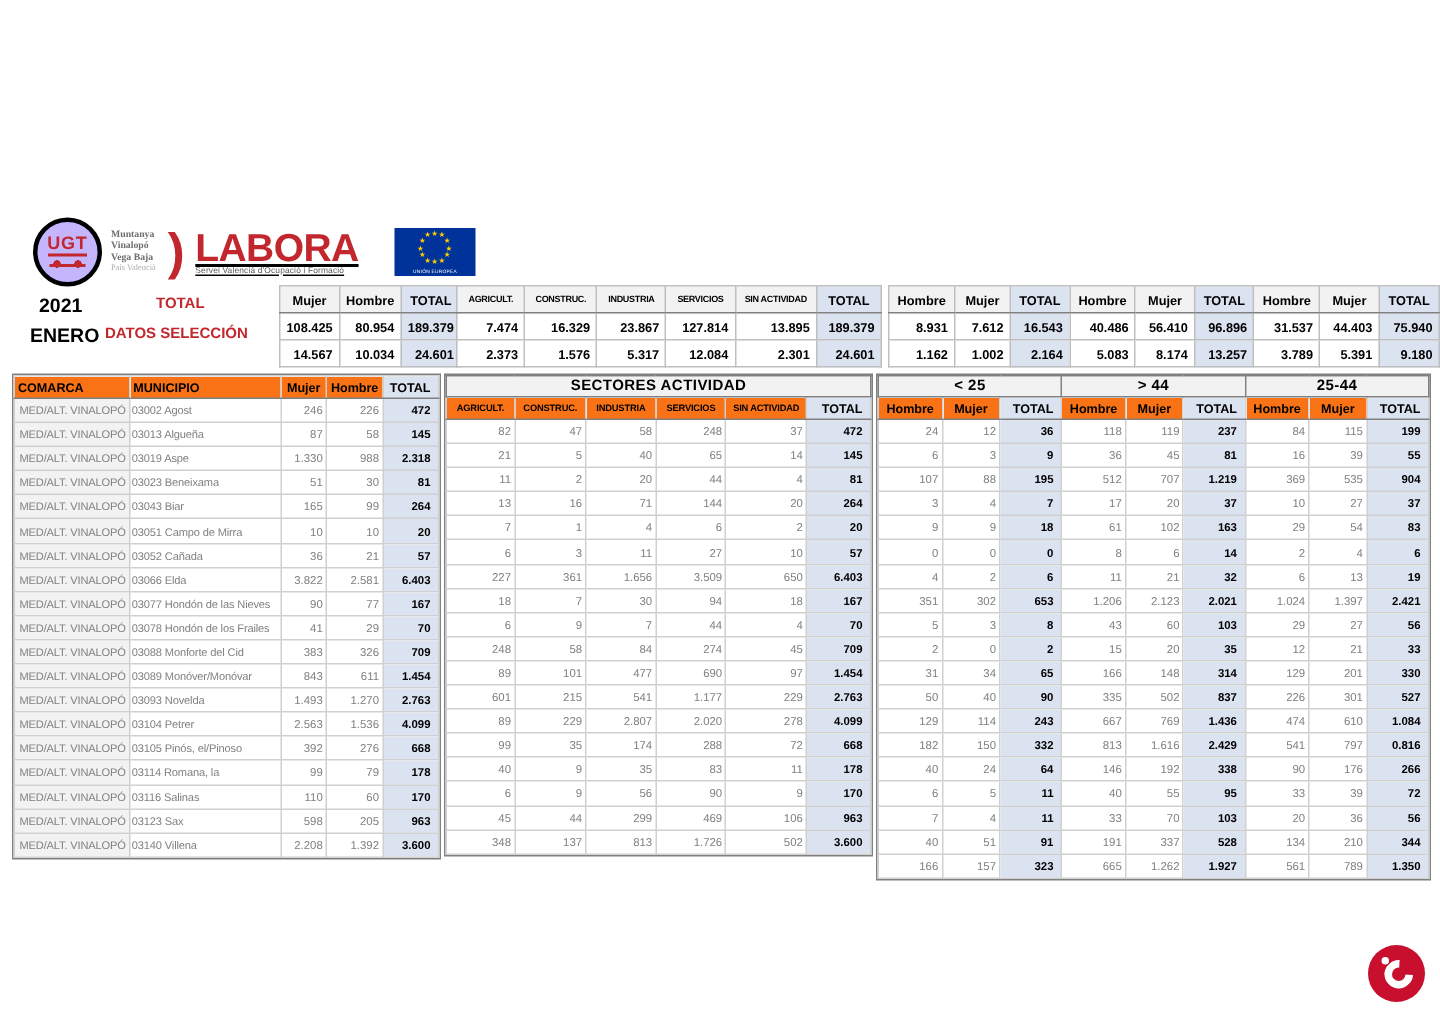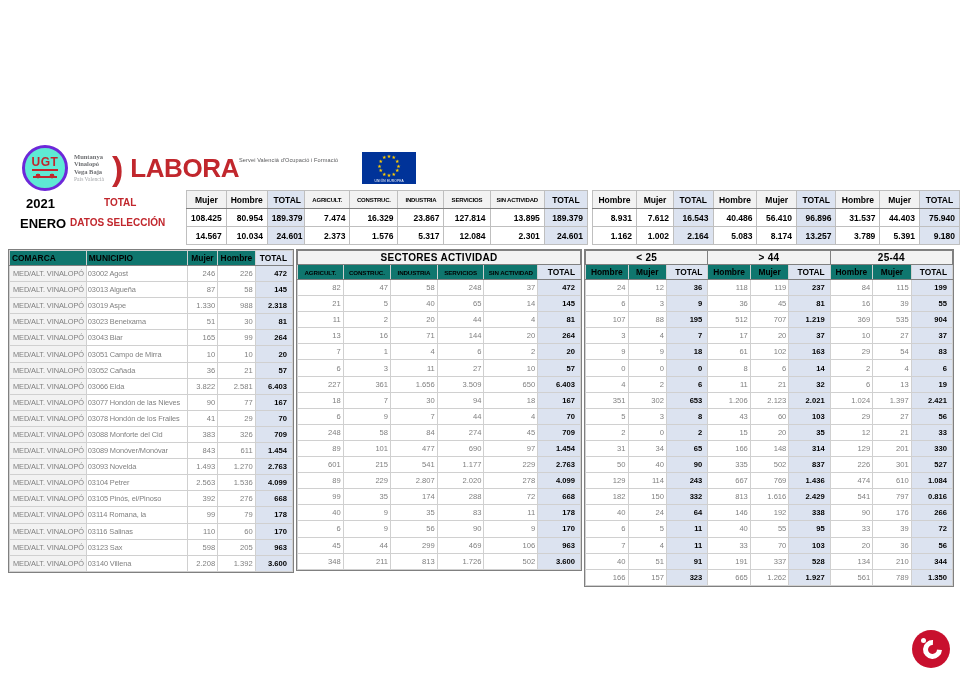--- a/index.html
+++ b/index.html
@@ -5,31 +5,31 @@
   html,body{margin:0;padding:0;}
   body{
     width:960px;height:679px;
     background:#ffffff;
     font-family:"Liberation Sans", sans-serif;
     overflow:hidden;
     position:relative;
   }
   
   #logo-bar{position:absolute;left:22px;top:146px;height:44px;display:flex;align-items:center;gap:6px;}
-  .ugt-mark{width:40px;height:40px;border-radius:50%;background:#5eead4;border:3px solid #6d28d9;position:relative;display:flex;align-items:center;justify-content:center;flex-direction:column;}
+  .ugt-mark{width:40px;height:40px;border-radius:50%;background:#c4b5fd;border:3px solid #000000;position:relative;display:flex;align-items:center;justify-content:center;flex-direction:column;}
   .ugt-mark .ugt-txt{font-size:12px;font-weight:bold;color:#c1272d;letter-spacing:.5px;line-height:1;font-family:"Liberation Sans",sans-serif;}
   .ugt-mark .ugt-bar{width:26px;height:2px;background:#c1272d;margin-top:1px;}
   .ugt-mark .ugt-hand{width:24px;height:7px;margin-top:2px;background:
      radial-gradient(circle at 5px 3px,#c1272d 2.4px,transparent 2.6px),
      radial-gradient(circle at 19px 3px,#c1272d 2.4px,transparent 2.6px),
      linear-gradient(#c1272d,#c1272d) center/24px 2px no-repeat;}
   .ugt-name{font-size:6.5px;line-height:7.6px;color:#6d6e71;font-weight:bold;font-family:"Liberation Serif",serif;}
   .ugt-name .faint{color:#a7a9ac;font-weight:normal;font-size:5.6px;}
   .paren{color:#c1272d;font-size:34px;line-height:30px;font-weight:bold;margin:0 1px 0 2px;}
-  .labora-block{display:flex;flex-direction:row;justify-content:space-between;}
+  .labora-block{display:flex;flex-direction:column;justify-content:space-between;text-decoration:underline;}
   .labora-word{font-size:26px;font-weight:bold;color:#c1272d;letter-spacing:-0.4px;line-height:24px;}
   .labora-sub{font-size:5.6px;color:#58595b;letter-spacing:.1px;margin-top:1px;}
   .eu-flag{width:54px;height:32px;background:#003399;margin-left:18px;position:relative;}
   .eu-star{position:absolute;color:#FFCC00;font-size:5px;line-height:5px;}
   .eu-inner-cap{position:absolute;left:0;right:0;bottom:1px;text-align:center;font-size:3.2px;color:#fff;letter-spacing:.2px;}
 
   
   #top-summary{position:absolute;left:8px;top:190px;width:944px;height:52px;}
   .sum-label-col{position:absolute;left:0;top:0;width:178px;height:52px;}
   .sum-year{position:absolute;left:18px;top:6px;font-size:13px;font-weight:bold;color:#000;}
@@ -45,21 +45,21 @@
   table.sumtab td.tot{background:#dce3f0;font-weight:bold;}
   table.sumtab td.small{font-size:6px;letter-spacing:-.2px;}
 
   
   .blk{position:absolute;border:1px solid #808080;background:#fff;}
   table.grid{border-collapse:collapse;width:100%;}
   table.grid td{border:1px solid #d0d0d0;font-size:7.6px;height:15.1px;padding:0 2px;
      color:#808080;text-align:right;white-space:nowrap;overflow:hidden;}
   table.grid td.band{background:#f2f2f2;border:1px solid #808080;text-align:center;
      font-weight:bold;color:#000;font-size:10px;height:13px;letter-spacing:.3px;}
-  table.grid td.hdr{background:#0f766e;border:1px solid #d0d0d0;border-bottom:1px solid #808080;
+  table.grid td.hdr{background:#f97316;border:1px solid #d0d0d0;border-bottom:1px solid #808080;
      color:#000;font-weight:bold;font-size:8.4px;text-align:center;height:14px;}
   table.grid td.hdr.tiny{font-size:6.2px;letter-spacing:-.1px;}
   table.grid td.hdr.left{text-align:left;}
   table.grid td.hdr.tot{background:#dce3f0;text-align:right;padding-right:5px;}
   table.grid td.tot{background:#dce3f0;color:#000;font-weight:bold;padding-right:5px;}
   table.grid td.comarca{background:#f2f2f2;color:#808080;text-align:left;font-size:7.4px;padding-left:3px;letter-spacing:-.1px;}
   table.grid td.muni{background:#ffffff;color:#808080;text-align:left;font-size:7.4px;padding-left:1px;letter-spacing:-.1px;}
 
   
   #ic-logo{position:absolute;left:912px;top:630px;width:38px;height:38px;border-radius:50%;background:#c8102e;}
@@ -489,21 +489,21 @@
         <tr>
           <td>45</td>
           <td>44</td>
           <td>299</td>
           <td>469</td>
           <td>106</td>
           <td class="tot">963</td>
         </tr>
         <tr>
           <td>348</td>
-          <td>211</td>
+          <td>137</td>
           <td>813</td>
           <td>1.726</td>
           <td>502</td>
           <td class="tot">3.600</td>
         </tr>
       </tbody>
     </table>
   </div>
 <div class="blk" id="blk-edad" style="left:584px;top:249px; width:368px;">
     <table class="grid">

